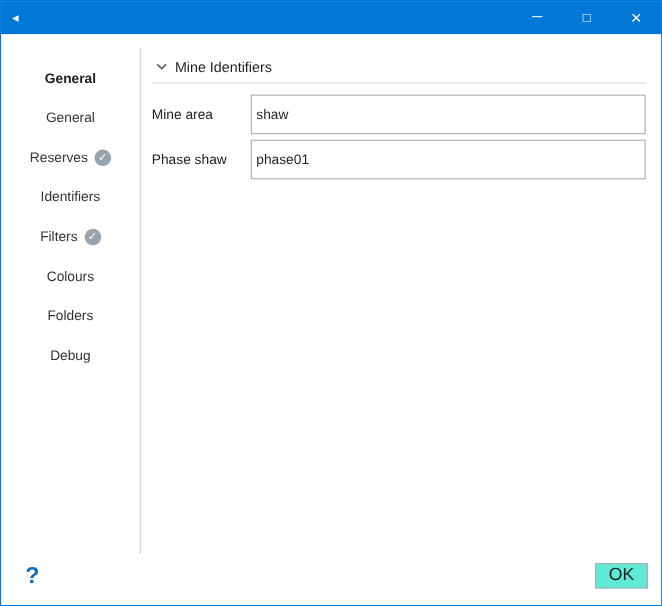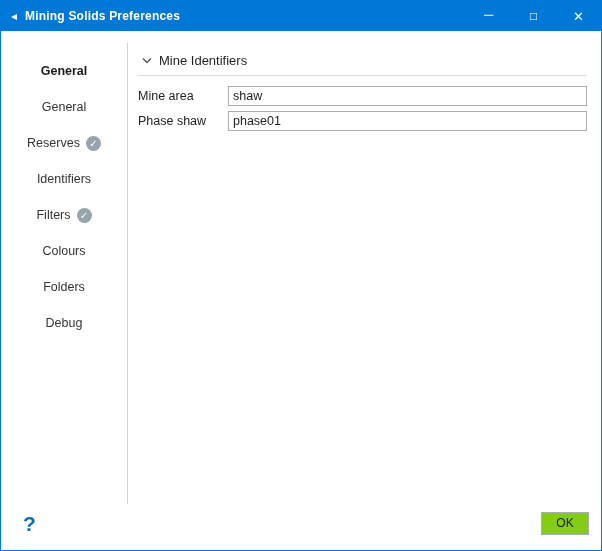--- a/index.html
+++ b/index.html
@@ -79,21 +79,21 @@
   .chevron-icon { display:inline-flex; }
 
   .form { margin-top:10px; }
   .form-row { display:flex; align-items:center; margin-bottom:5px; }
   .form-label {
     width:84px; flex:0 0 84px;
     margin-right:6px;
     font-size:12.5px; color:#222222;
   }
   .form-input {
-    flex:1 1 auto; height:20px;
+    flex:1 1 auto; height:36px;
     border:1px solid #ababab;
     font-family:"Liberation Sans", sans-serif;
     font-size:12.5px; color:#1f1f1f;
     padding:0 4px;
     outline:none;
   }
 
   
   .footer {
     flex:0 0 46px;
@@ -101,35 +101,34 @@
     padding:0 12px 8px 22px;
   }
   .help-link {
     font-size:21px; font-weight:bold;
     color:#0b6dbb; cursor:default;
     line-height:1;
   }
   .ok-button {
     margin-left:auto;
     width:48px; height:23px;
-    background:#84cc16;
+    background:#5eead4;
     border:1px solid #adadad;
     font-family:"Liberation Sans", sans-serif;
-    font-size:12px; color:#1f1f1f;
+    font-size:16px; color:#1f1f1f;
     cursor:default;
   }
 </style>
 </head>
 <body>
 
 <div class="window">
 
   <div class="titlebar">
     <span class="app-icon">◂</span>
-    <span class="title-text">Mining Solids Preferences</span>
     <div class="caption-buttons">
       <div class="caption-btn minimize">
         <span>─</span>
       </div>
       <div class="caption-btn maximize">
         <span>□</span>
       </div>
       <div class="caption-btn close">
         <span>✕</span>
       </div>

